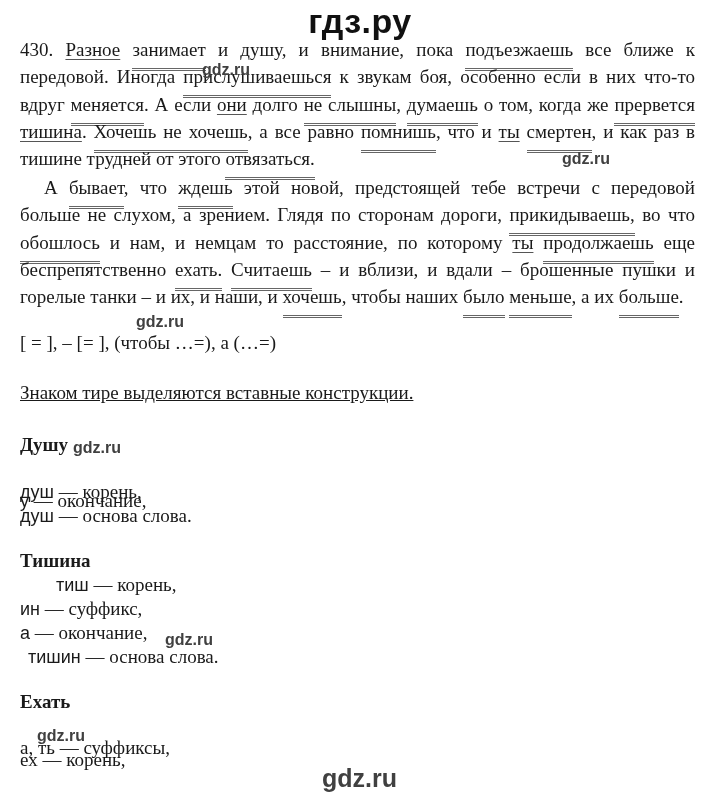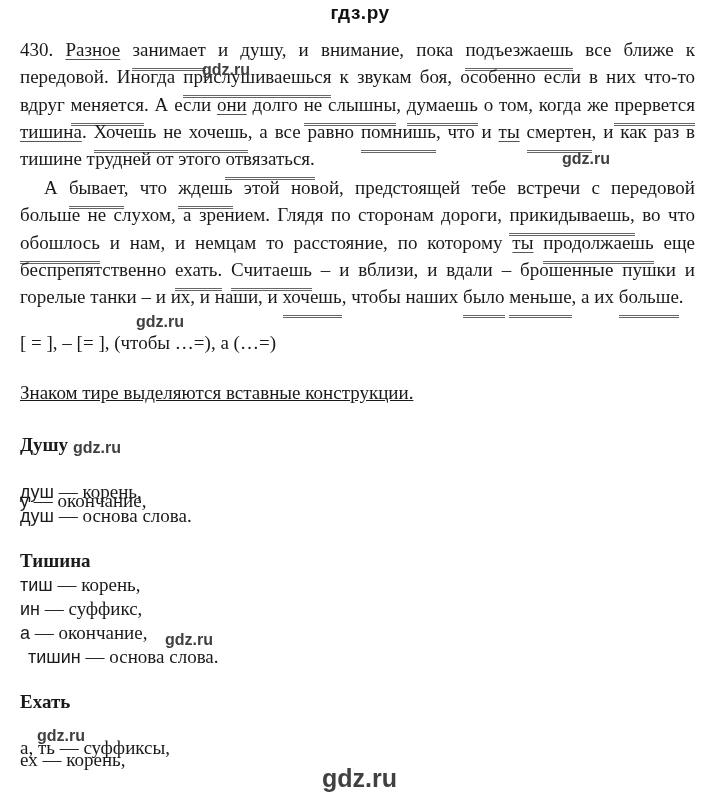--- a/index.html
+++ b/index.html
@@ -1,19 +1,19 @@
 <!DOCTYPE html>
 <html><head>
 <meta charset="utf-8">
 <style>
   html, body { margin: 0; padding: 0; background: #ffffff; }
   body { width: 720px; height: 798px; position: relative; overflow: hidden; color: #111; }
   .header {
     position: absolute; left: 0; top: 2px; width: 720px; text-align: center;
-    font-family: "Liberation Sans", sans-serif; font-weight: bold; font-size: 19px; color: #111;
+    font-family: "Liberation Sans", sans-serif; font-weight: bold; font-size: 34px; color: #111;
     letter-spacing: 0.5px;
   }
   .wm {
     position: absolute; font-family: Liberation Sans, sans-serif; font-weight: bold;
     font-size: 16px; color: #404040; line-height: 1;
   }
   .wm-footer { font-size: 25px; }
   .para {
     position: absolute; left: 20px; width: 675px;
     font-family: "Liberation Serif", serif; font-size: 19px; line-height: 27.3px;
@@ -40,21 +40,21 @@
 
 <div class="line" style="top:331px;">[ = ],  –  [= ], (чтобы …=), а (…=)</div>
 <div class="line" style="top:381px;text-decoration:underline;">Знаком тире выделяются вставные конструкции.</div>
 
 <div class="line heading" style="top:433px;">Душу</div>
 <div class="line" style="top:456px;margin-top:24px;"><span class="morph">душ</span><span> — корень,</span></div>
 <div class="line" style="top:452px;margin-top:37px;"><span class="morph">у</span><span> — окончание,</span></div>
 <div class="line" style="top:504px;"><span class="morph">душ</span><span> — основа слова.</span></div>
 
 <div class="line heading" style="top:549px;">Тишина</div>
-<div class="line" style="top:573px;"><span class="morph">тиш</span><span> — корень,</span></div>
+<div class="line" style="top:573px;margin-left:36px;"><span class="morph">тиш</span><span> — корень,</span></div>
 <div class="line" style="top:597px;"><span class="morph">ин</span><span> — суффикс,</span></div>
 <div class="line" style="top:621px;"><span class="morph">а</span><span> — окончание,</span></div>
 <div class="line" style="top:645px;margin-left:8px;"><span class="morph">тишин</span><span> — основа слова.</span></div>
 
 <div class="line heading" style="top:690px;">Ехать</div>
 <div class="line" style="top:748px;"><span>ех</span><span> — корень,</span></div>
 <div class="line" style="top:736px;"><span>а, ть</span><span> — суффиксы,</span></div>
 
 <div class="wm" style="left:202px; top:62px;">gdz.ru</div>
 <div class="wm" style="left:562px; top:151px;">gdz.ru</div>

